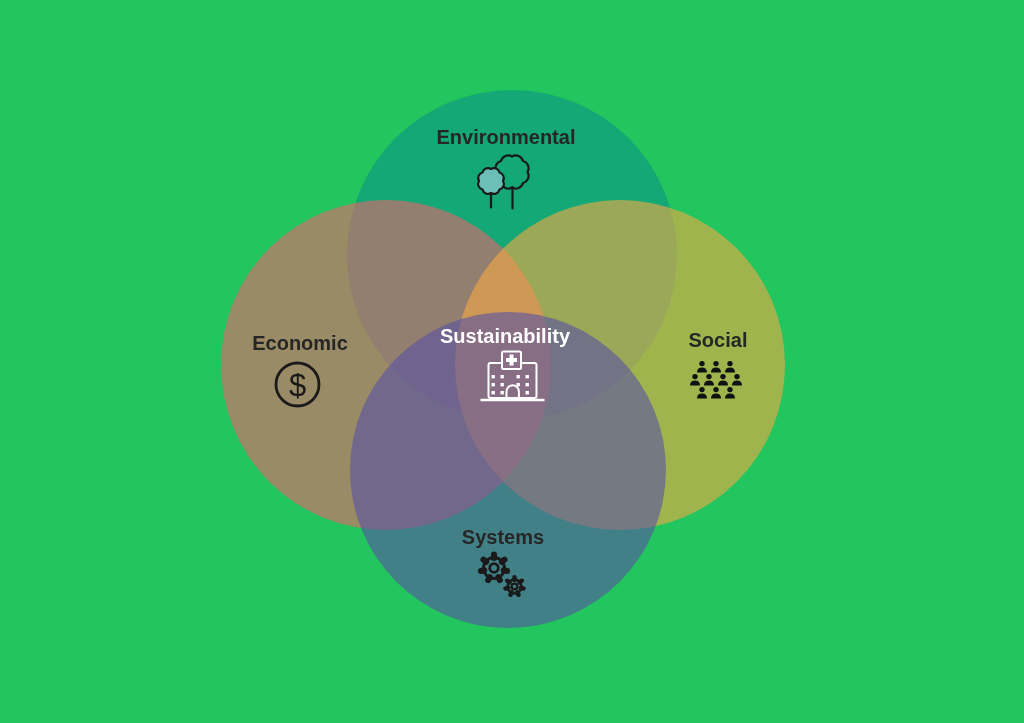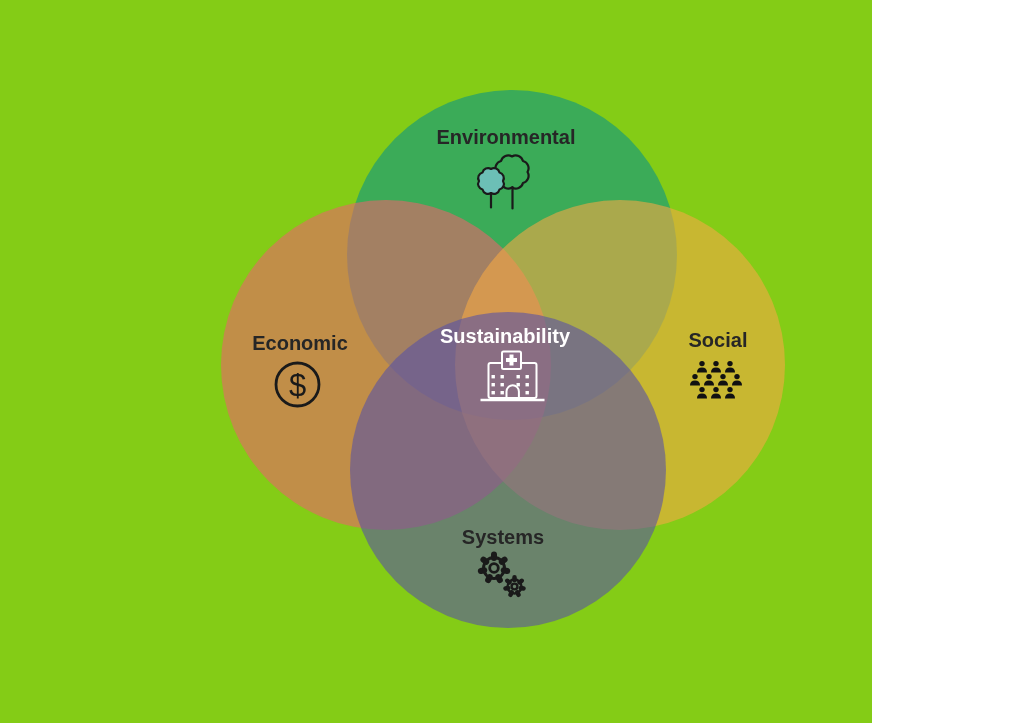--- a/index.html
+++ b/index.html
@@ -1,16 +1,16 @@
 <!DOCTYPE html>
 <html><head>
 <meta charset="utf-8">
 <style>
   html,body{margin:0;padding:0;background:#ffffff;}
-  .stage{position:relative;width:872px;height:723px;background:#84cc16;overflow:hidden;
+  .stage{position:relative;width:1024px;height:723px;background:#22c55e;overflow:hidden;
          font-family:"Liberation Sans","DejaVu Sans",sans-serif;}
   svg{position:absolute;inset:0;display:block;}
   .lbl{font-family:"Liberation Sans","DejaVu Sans",sans-serif;font-weight:700;font-size:20px;}
   .dollar-glyph{font-family:"Liberation Sans","DejaVu Sans",sans-serif;font-weight:400;font-size:31px;}
 </style>
 </head>
 <body>
 
 <div class="stage">
 <svg width="1024" height="723" viewBox="0 0 1024 723">

